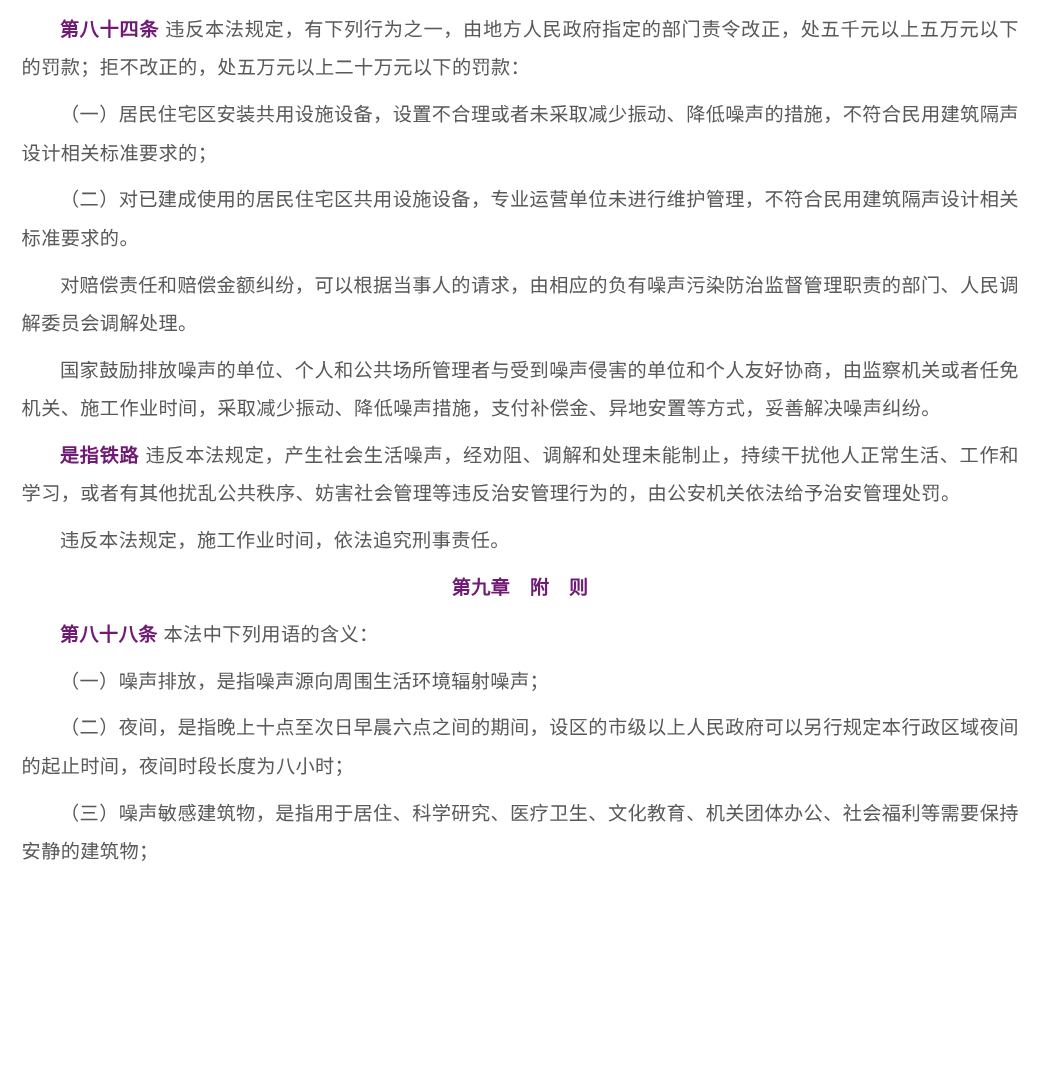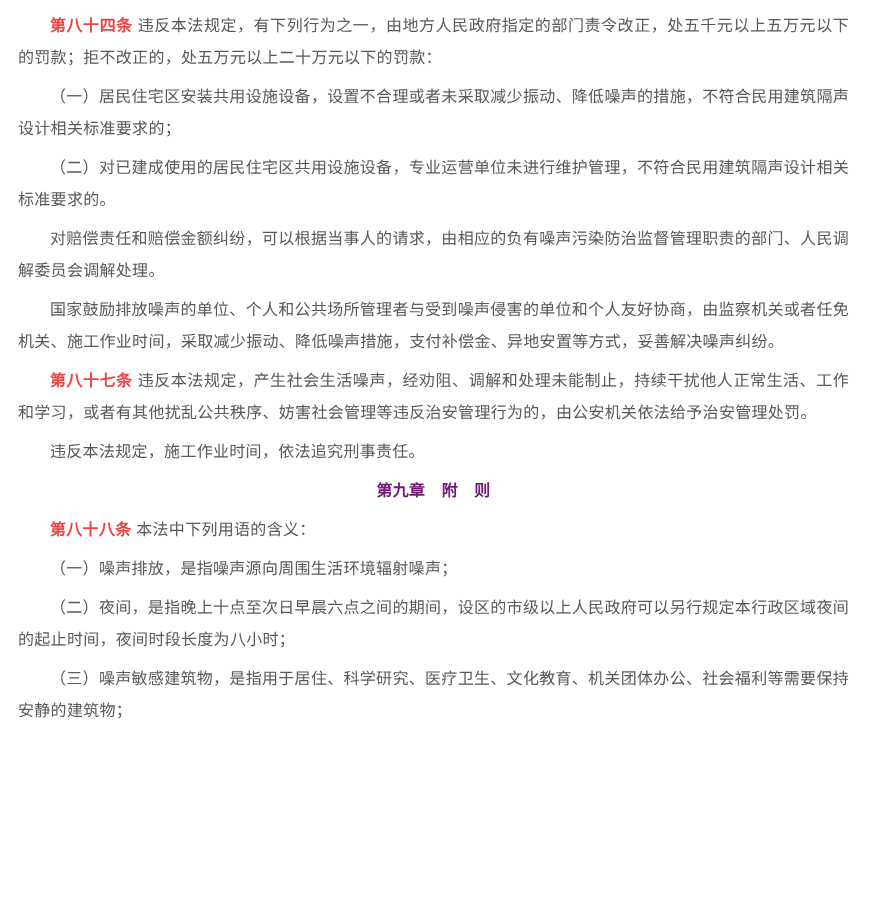--- a/index.html
+++ b/index.html
@@ -21,21 +21,21 @@
   .para {
     margin: 7px 0;
     font-size: 16px;
     line-height: 32px;
     color: #595959;
     text-indent: 2em;
     text-align: justify;
     letter-spacing: 0.3px;
   }
   .para b {
-    color: #ef4444;
+    color: #701a75;
     font-weight: bold;
   }
   .chapter-heading {
     margin: 7px 0;
     font-size: 16px;
     line-height: 32px;
     color: #701a75;
     font-weight: bold;
     text-align: center;
     text-indent: 0;
@@ -44,20 +44,20 @@
 </style>
 </head>
 <body>
 
 <main class="page">
     <p class="para"><b>第八十四条</b> <span>违反本法规定，有下列行为之一，由地方人民政府指定的部门责令改正，处五千元以上五万元以下的罚款；拒不改正的，处五万元以上二十万元以下的罚款：</span></p>
     <p class="para"><span>（一）居民住宅区安装共用设施设备，设置不合理或者未采取减少振动、降低噪声的措施，不符合民用建筑隔声设计相关标准要求的；</span></p>
     <p class="para"><span>（二）对已建成使用的居民住宅区共用设施设备，专业运营单位未进行维护管理，不符合民用建筑隔声设计相关标准要求的。</span></p>
     <p class="para"><span>对赔偿责任和赔偿金额纠纷，可以根据当事人的请求，由相应的负有噪声污染防治监督管理职责的部门、人民调解委员会调解处理。</span></p>
     <p class="para"><span>国家鼓励排放噪声的单位、个人和公共场所管理者与受到噪声侵害的单位和个人友好协商，由监察机关或者任免机关、施工作业时间，采取减少振动、降低噪声措施，支付补偿金、异地安置等方式，妥善解决噪声纠纷。</span></p>
-    <p class="para"><b>第八十七条</b> <span>违反本法规定，产生社会生活噪声，经劝阻、调解和处理未能制止，持续干扰他人正常生活、工作和学习，或者有其他扰乱公共秩序、妨害社会管理等违反治安管理行为的，由公安机关依法给予治安管理处罚。</span></p>
+    <p class="para"><b>是指铁路</b> <span>违反本法规定，产生社会生活噪声，经劝阻、调解和处理未能制止，持续干扰他人正常生活、工作和学习，或者有其他扰乱公共秩序、妨害社会管理等违反治安管理行为的，由公安机关依法给予治安管理处罚。</span></p>
     <p class="para"><span>违反本法规定，施工作业时间，依法追究刑事责任。</span></p>
     <p class="chapter-heading"><span>第九章　附　则</span></p>
     <p class="para"><b>第八十八条</b> <span>本法中下列用语的含义：</span></p>
     <p class="para"><span>（一）噪声排放，是指噪声源向周围生活环境辐射噪声；</span></p>
     <p class="para"><span>（二）夜间，是指晚上十点至次日早晨六点之间的期间，设区的市级以上人民政府可以另行规定本行政区域夜间的起止时间，夜间时段长度为八小时；</span></p>
     <p class="para"><span>（三）噪声敏感建筑物，是指用于居住、科学研究、医疗卫生、文化教育、机关团体办公、社会福利等需要保持安静的建筑物；</span></p>
   </main>
 
 </body></html>

